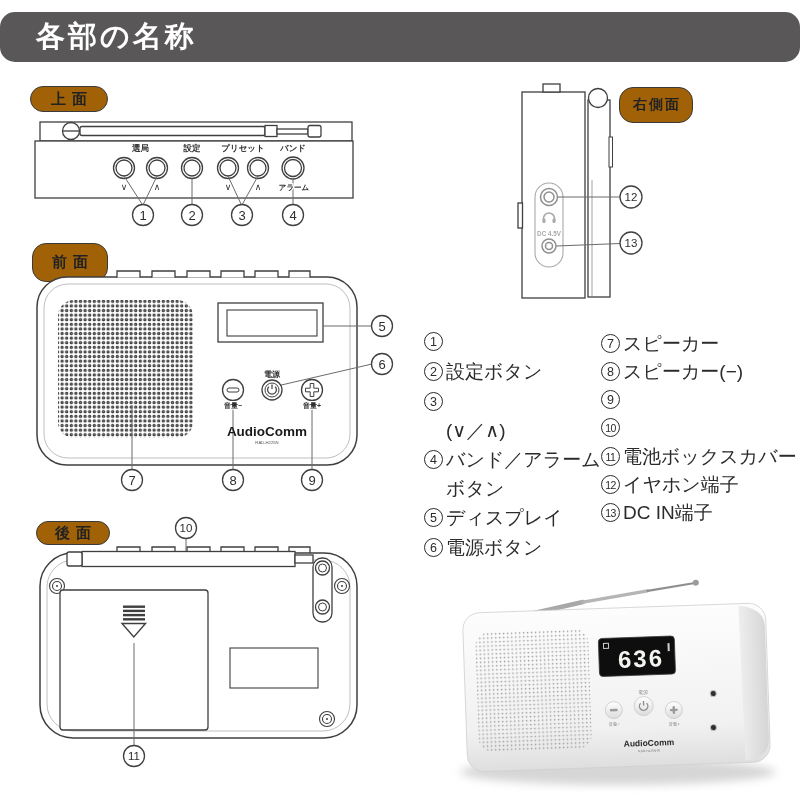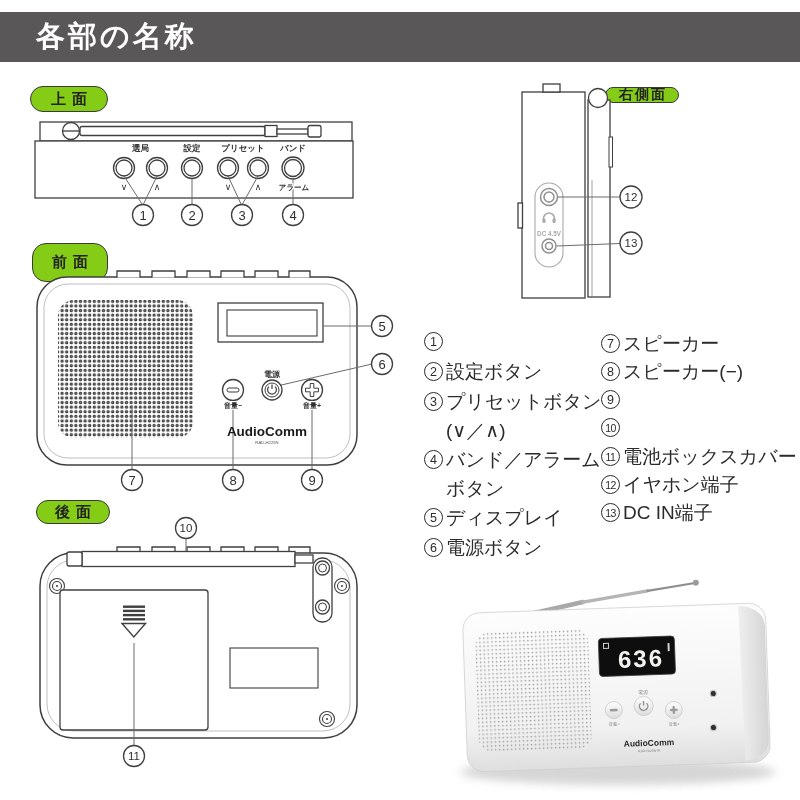--- a/index.html
+++ b/index.html
@@ -3,27 +3,27 @@
 <meta charset="utf-8">
 <style>
   html,body{margin:0;padding:0;}
   body{
     width:800px;height:800px;position:relative;background:#ffffff;
     font-family:"Liberation Sans","DejaVu Sans",sans-serif;color:#2f2f2f;
     overflow:hidden;
   }
   .header{
     position:absolute;left:0;top:12px;width:800px;height:50px;
-    background:#595757;display:flex;align-items:center;
+    background:#595757;display:flex;align-items:center;border-radius:15px;
   }
   .header-title{
     color:#ffffff;font-size:29px;font-weight:bold;padding-left:36px;letter-spacing:3px;
   }
   .pill{
-    position:absolute;border:1.6px solid #3a3a3a;border-radius:14px;background:#84cc16;
+    position:absolute;border:1.6px solid #3a3a3a;border-radius:14px;background:#a16207;
     display:flex;align-items:center;justify-content:center;
     font-size:15px;font-weight:600;color:#222;letter-spacing:6px;text-indent:6px;
     box-sizing:border-box;
     text-align:right;
   }
   .pill.small{font-size:14px;letter-spacing:2px;text-indent:2px;}
   svg{position:absolute;overflow:visible;}
   svg text{font-family:"Liberation Sans","DejaVu Sans",sans-serif;}
   .legend-item{
     position:absolute;display:flex;align-items:flex-start;
@@ -38,23 +38,23 @@
   .cont{padding-left:22px;}
 </style>
 </head>
 <body>
 
 <div class="header">
   <div class="header-title">各部の名称</div>
 </div>
 
 <div class="pill" style="left:30px;top:86px;width:78px;height:26px;">上面</div>
-<div class="pill small" style="left:605px;top:87px;width:74px;height:16px;">右側面</div>
+<div class="pill small" style="left:619px;top:87px;width:74px;height:36px;">右側面</div>
 <div class="pill" style="left:32px;top:243px;width:76px;height:39px;">前面</div>
-<div class="pill" style="left:36px;top:500px;width:74px;height:24px;">後面</div>
+<div class="pill" style="left:36px;top:521px;width:74px;height:24px;">後面</div>
 
 <svg style="left:28px;top:112px;" width="345" height="122" viewBox="28 112 345 122" fill="none" stroke="#3f3f3f" stroke-width="1.3">
 
   <rect x="40" y="122" width="312" height="19" fill="#fff"></rect>
   <rect x="35" y="141" width="318" height="57" fill="#fff"></rect>
 
   <g>
     <rect x="80" y="126.5" width="185" height="9" rx="2" fill="#fff"></rect>
     <circle cx="71" cy="131" r="8.5" fill="#fff"></circle>
     <line x1="62.5" y1="131" x2="79.5" y2="131"></line>
@@ -314,21 +314,20 @@
 <div>
   <div class="legend-item" style="left:424px;top:331px;">
       <span class="lnum">1</span>
     </div>
   <div class="legend-item" style="left:424px;top:361px;">
       <span class="lnum">2</span>
       <span>設定ボタン</span>
     </div>
   <div class="legend-item" style="left:424px;top:391px;">
       <span class="lnum">3</span>
-      <span>プリセットボタン</span>
     </div>
   <div class="legend-item cont" style="left:424px;top:420px;">
       <span>(∨／∧)</span>
     </div>
   <div class="legend-item" style="left:424px;top:449px;">
       <span class="lnum">4</span>
       <span>バンド／アラーム</span>
     </div>
   <div class="legend-item cont" style="left:424px;top:478px;">
       <span>ボタン</span>

